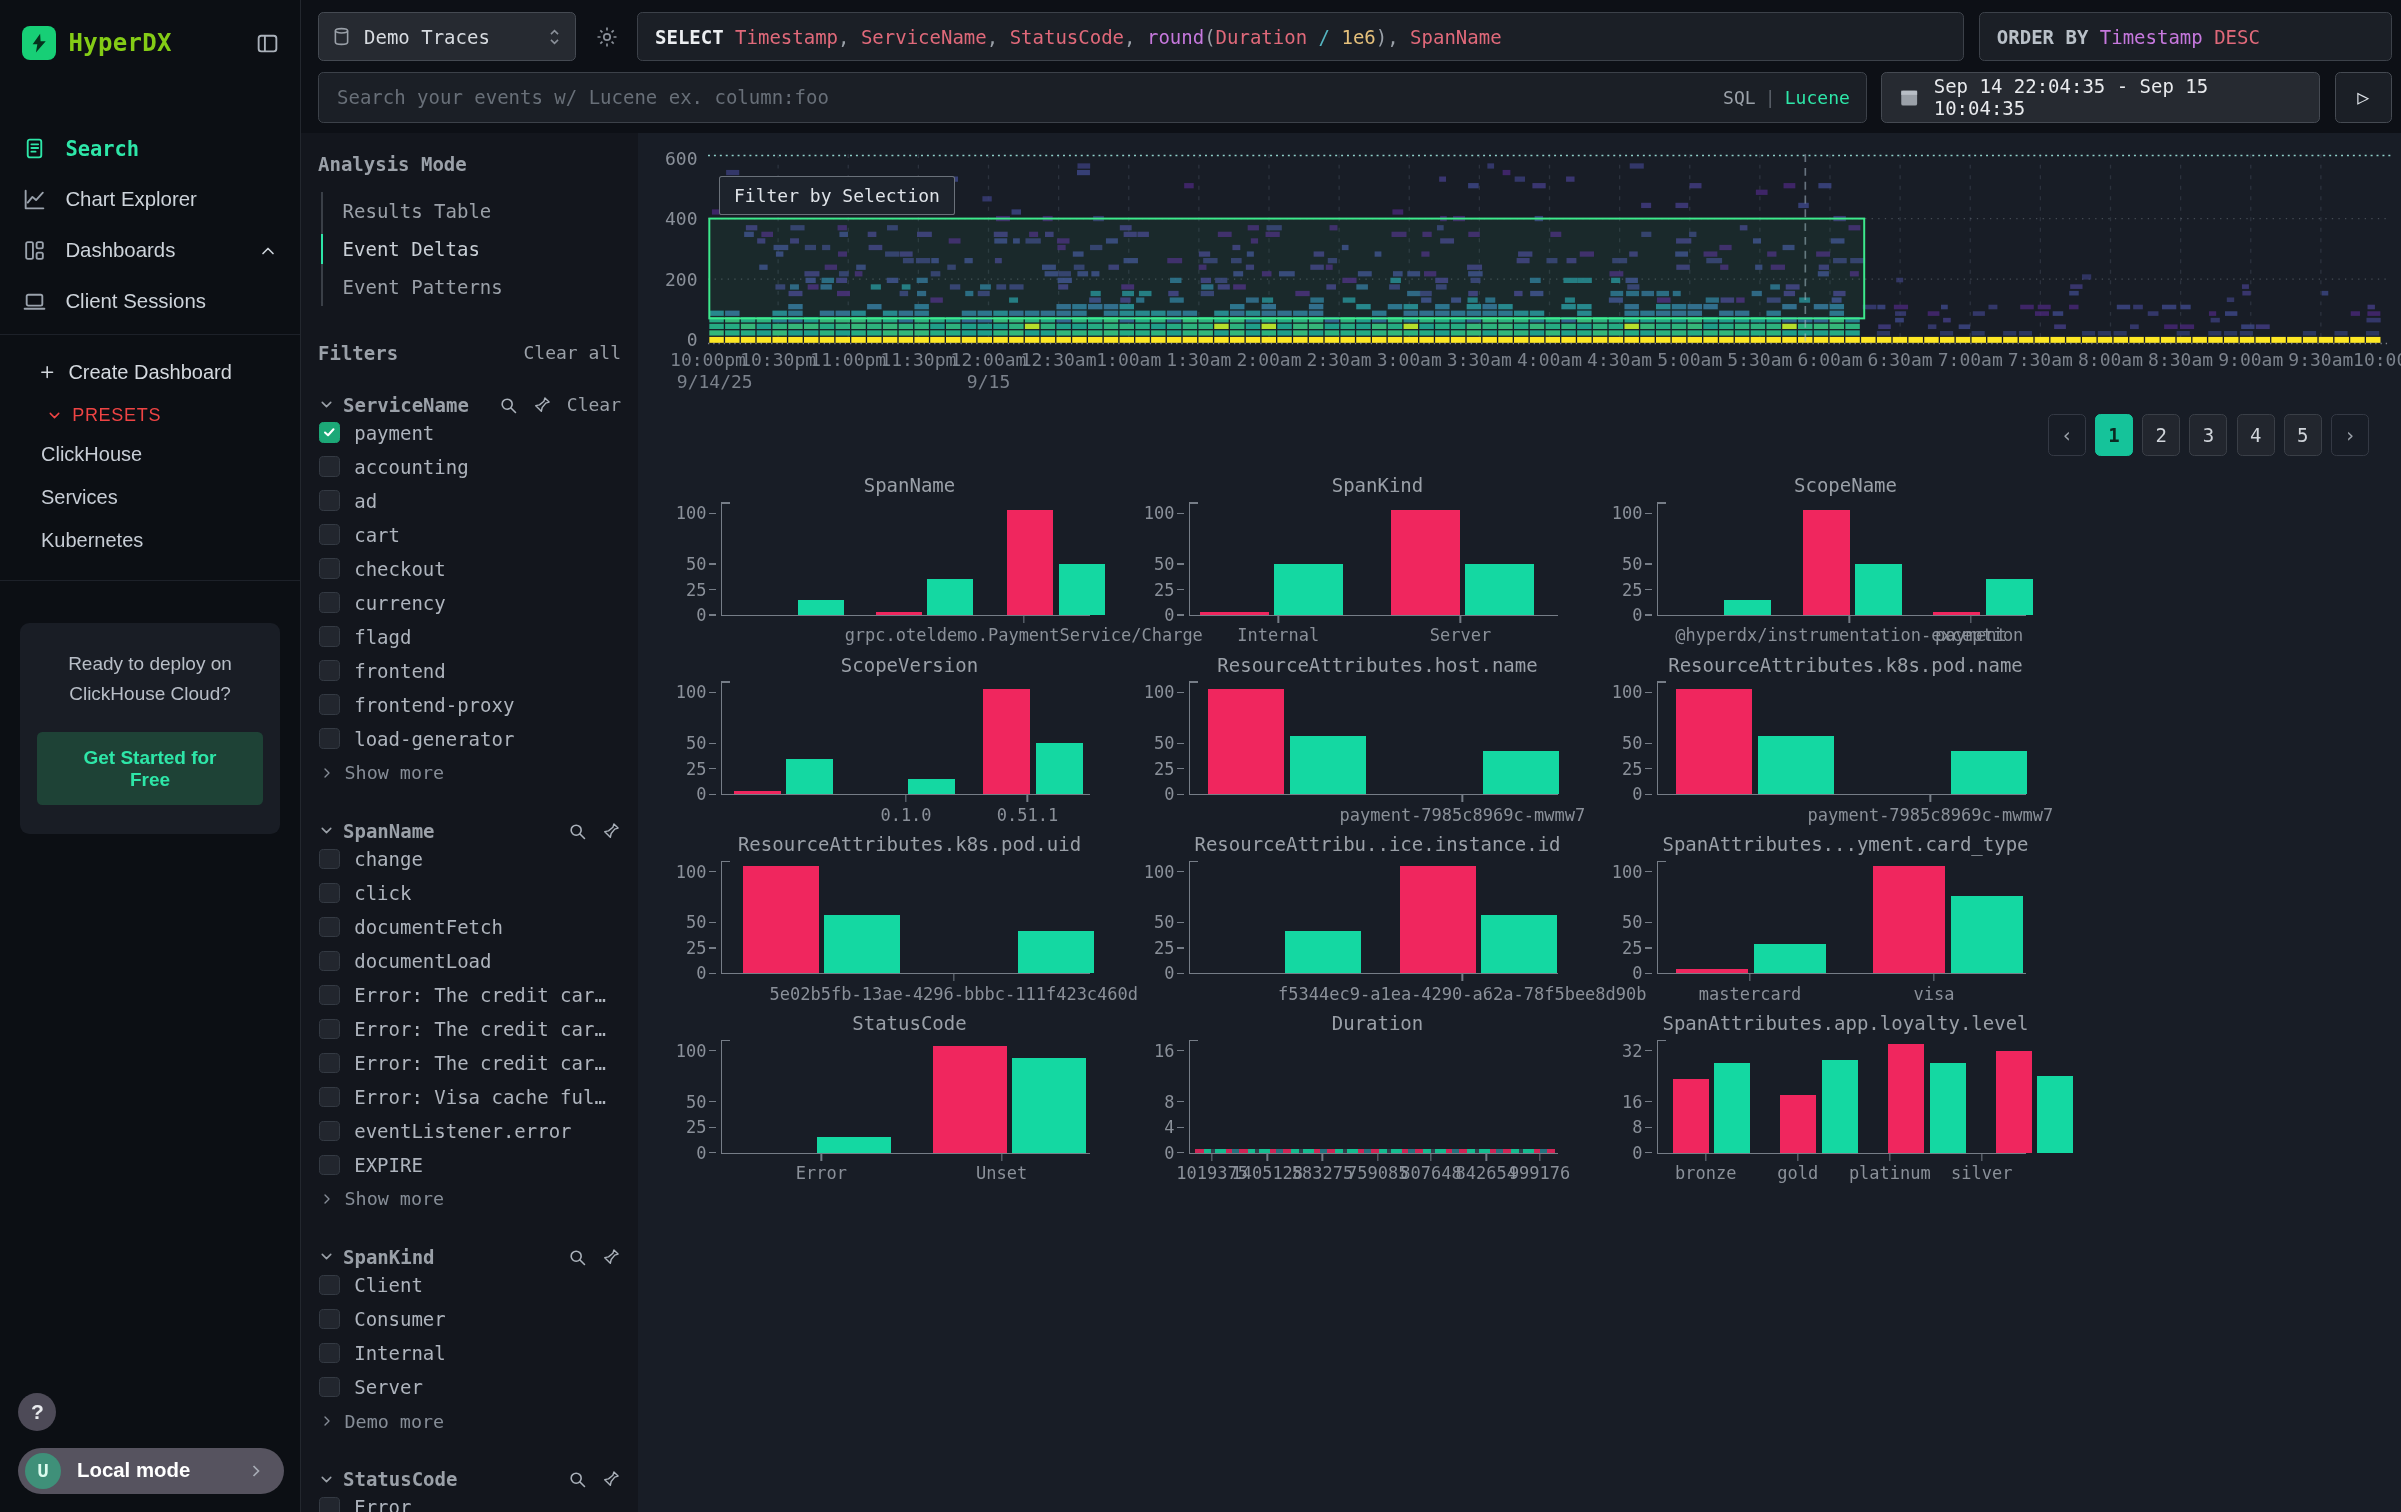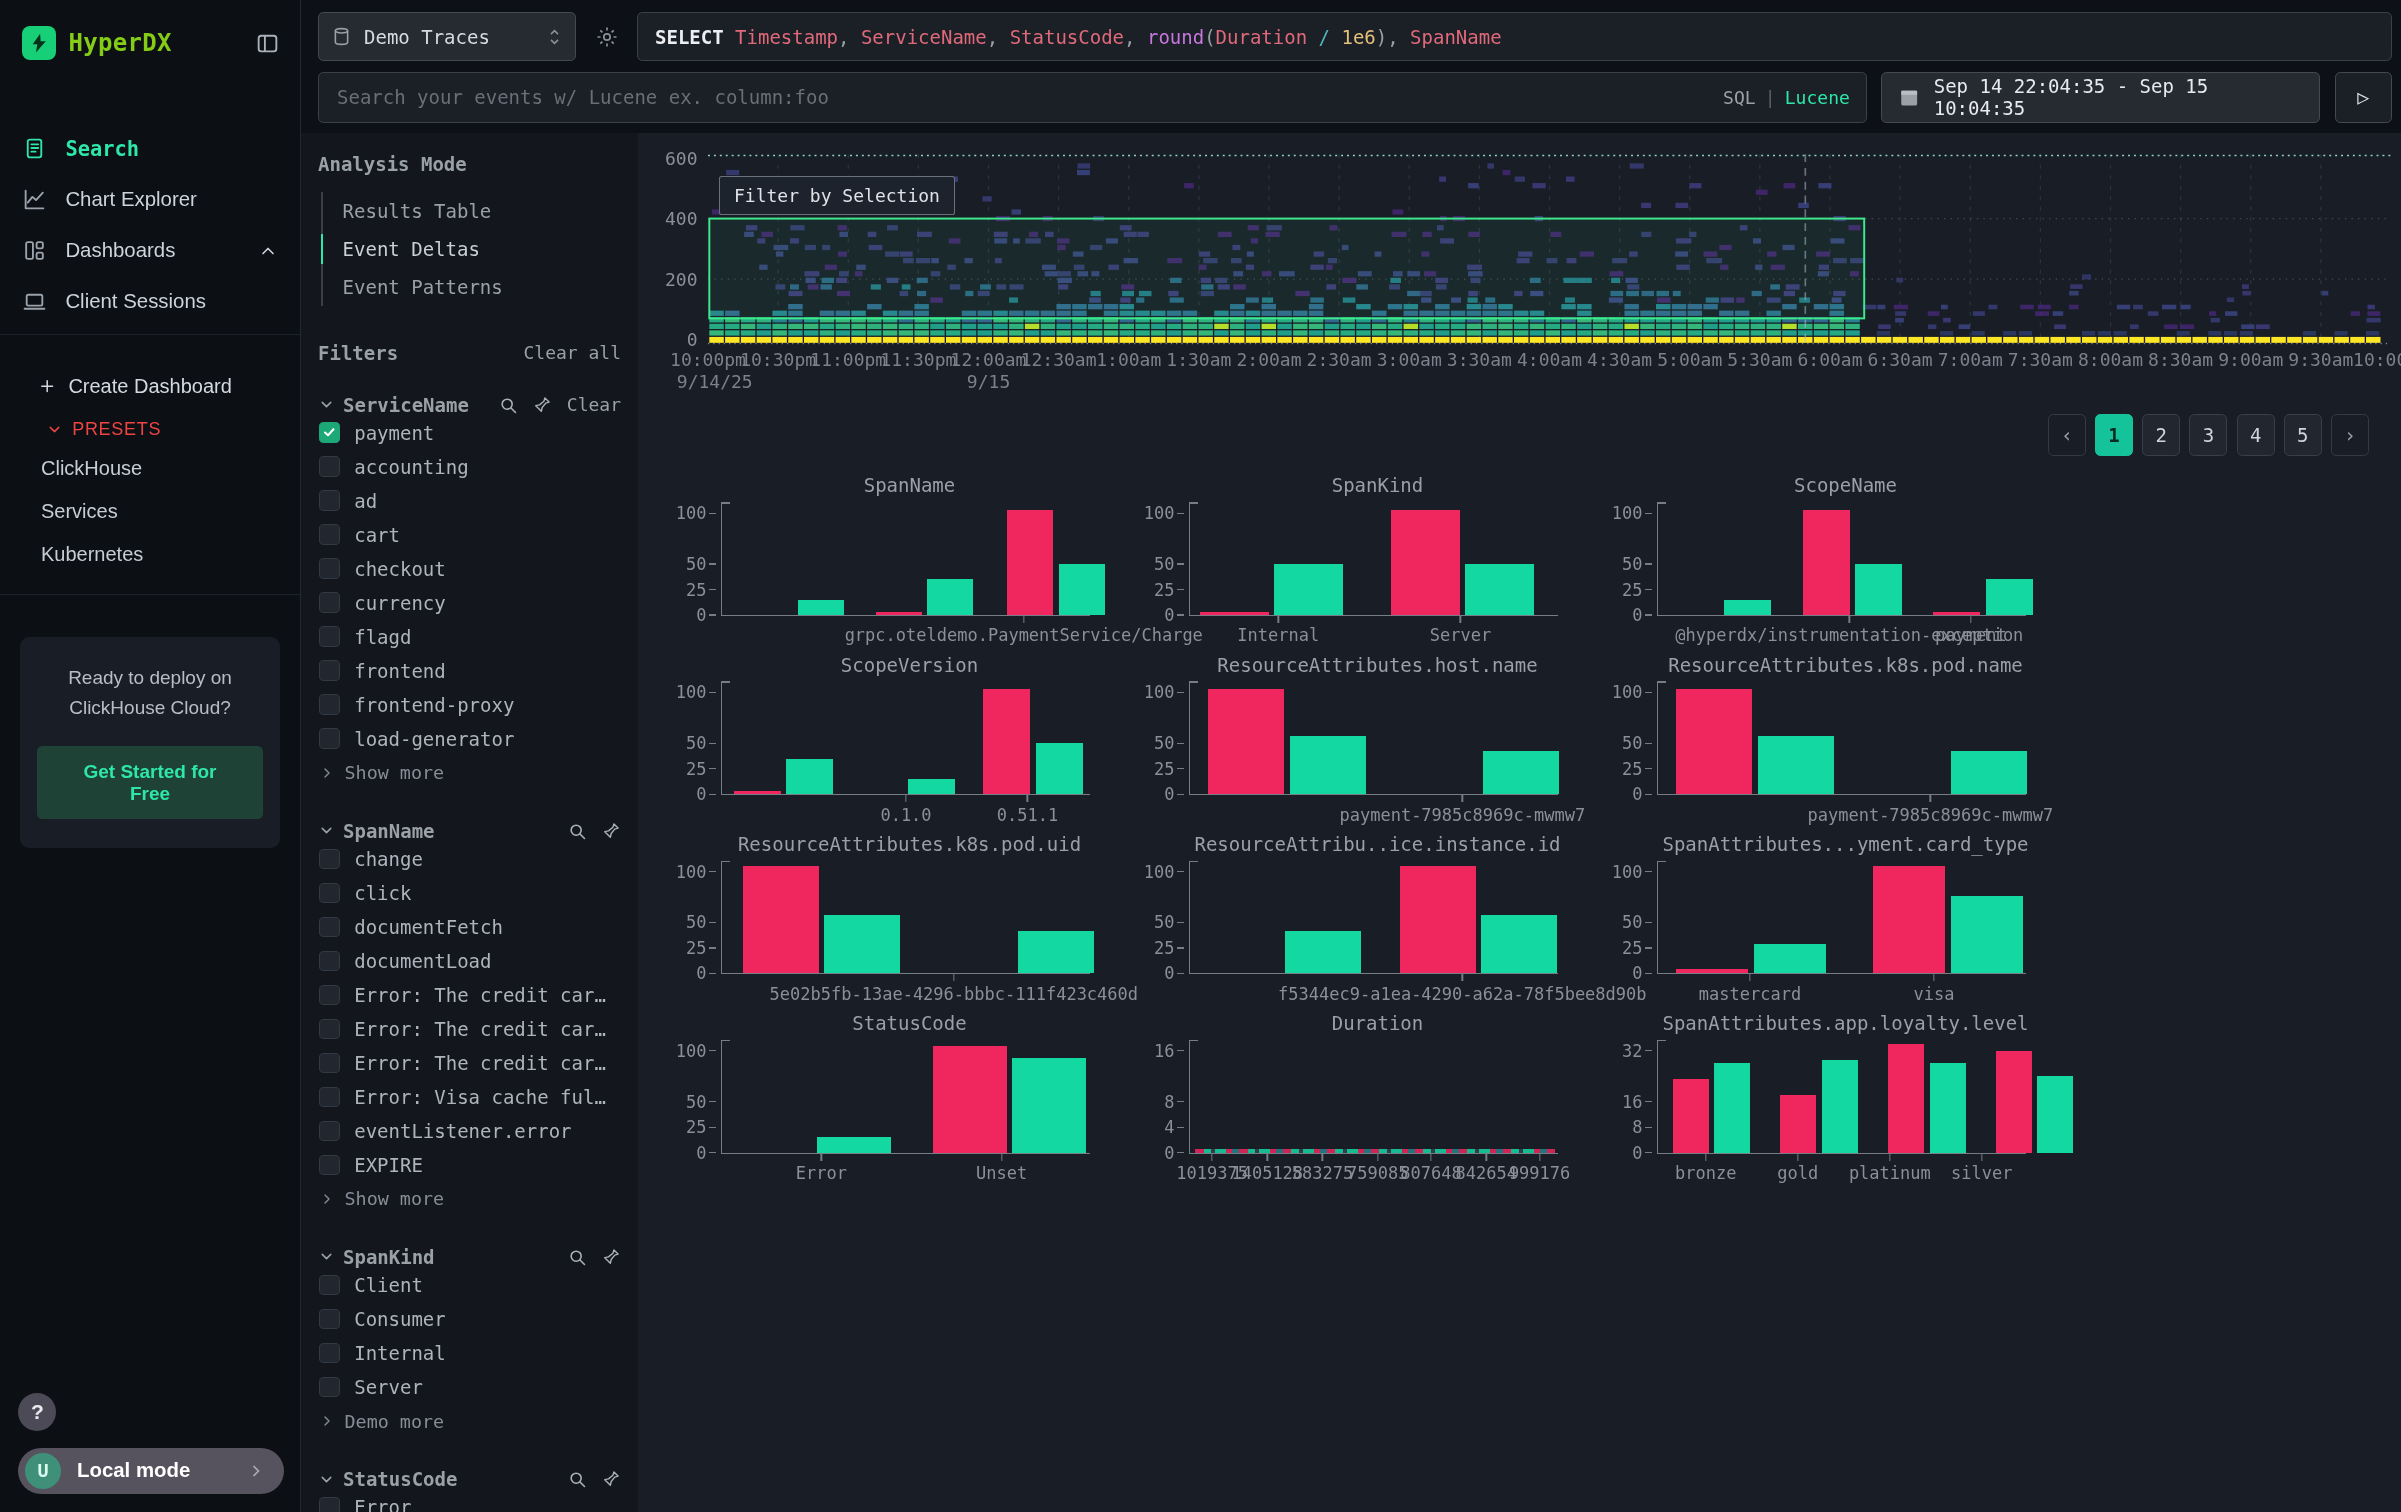--- a/index.html
+++ b/index.html
@@ -12,21 +12,21 @@
   .logo-badge svg{width:22.4px;height:22.4px;}
   .logo-text{font-size:24px;font-weight:700;color:#84cc16;letter-spacing:0.3px;flex:1;}
   .collapse-btn{color:#aab1ba;cursor:pointer;display:flex;}
   .nav{padding:39px 0 0 0;display:flex;flex-direction:column;}
   .nav-item{display:flex;align-items:center;gap:17px;padding:13px 22.4px;font-family:"Liberation Sans",sans-serif;font-size:20.4px;color:#cdd3da;cursor:pointer;}
   .nav-item .nicon{width:26px;display:flex;color:#9aa2ac;}
   .nav-item.active{color:#2ee6a8;font-family:"DejaVu Sans Mono",monospace;font-weight:700;}
   .nav-item.active .nicon{color:#2ee6a8;}
   .nav-item .spacer{flex:1;}
   .subnav{border-top:1.3px solid #1d2129;border-bottom:1.3px solid #1d2129;margin-top:6.6px;padding:18.4px 0 20px 0;display:flex;flex-direction:column;gap:4px;}
-  .subnav-create{display:flex;align-items:center;gap:12px;padding:8px 22.4px 8px 38px;font-family:"Liberation Sans",sans-serif;font-size:20px;color:#d4d9df;cursor:pointer;margin-top:14px;}
+  .subnav-create{display:flex;align-items:center;gap:12px;padding:8px 22.4px 8px 38px;font-family:"Liberation Sans",sans-serif;font-size:20px;color:#d4d9df;cursor:pointer;}
   .subnav-presets{display:flex;align-items:center;gap:9.2px;padding:9.2px 22.4px 5.3px 46px;font-family:"Liberation Sans",sans-serif;font-size:18px;letter-spacing:0.7px;color:#ef4444;cursor:pointer;}
   .subnav-link{padding:8px 22.4px 8px 41px;font-family:"Liberation Sans",sans-serif;font-size:20px;color:#c7cdd5;cursor:pointer;}
   .promo{margin:42px 20px 0 20px;background:#191d25;border-radius:9.2px;padding:26px 17px 29px 17px;text-align:center;}
   .promo-line{font-family:"Liberation Sans",sans-serif;font-size:19px;color:#b8bec7;line-height:1.55;}
   .promo-btn{margin-top:24px;background:#1e4236;color:#2ee6a8;font-family:"Liberation Sans",sans-serif;font-weight:700;font-size:19px;border:none;border-radius:5.3px;padding:14.5px 26px;cursor:pointer;}
   .side-fill{flex:1;}
   .help-circle{width:38px;height:38px;border-radius:50%;background:#4d4a57;color:#e8eaed;font-size:21px;font-weight:700;display:flex;align-items:center;justify-content:center;margin:0 0 17px 18.4px;cursor:pointer;font-family:"Liberation Sans",sans-serif;}
   .user-pill{margin:0 16px 18.4px 18.4px;height:46px;background:#56535f;border-radius:26px;display:flex;align-items:center;gap:16px;padding:0 18.4px 0 6.6px;cursor:pointer;}
   .user-avatar{width:36px;height:36px;border-radius:50%;background:#3f9079;color:#dbfbee;display:flex;align-items:center;justify-content:center;font-size:18.4px;font-weight:700;}
   .user-label{flex:1;font-family:"Liberation Sans",sans-serif;font-weight:700;font-size:20.4px;color:#ffffff;}
@@ -240,20 +240,23 @@
           </span>
         </div>
         <div class="icon-btn">
           <svg width="24" height="24" viewBox="0 0 24 24" fill="none" stroke="currentColor" stroke-width="1.7">
               <circle cx="12" cy="12" r="3.2"></circle>
               <path d="M12 2.5v3M12 18.5v3M2.5 12h3M18.5 12h3M5.3 5.3l2.1 2.1M16.6 16.6l2.1 2.1M18.7 5.3l-2.1 2.1M7.4 16.6l-2.1 2.1"></path>
             </svg>
         </div>
         <div class="code-box sql-box">
             <span><span class="tok-kw">SELECT </span><span class="tok-id">Timestamp</span><span class="tok-p">, </span><span class="tok-id">ServiceName</span><span class="tok-p">, </span><span class="tok-id">StatusCode</span><span class="tok-p">, </span><span class="tok-fn">round</span><span class="tok-p">(</span><span class="tok-id">Duration</span><span class="tok-op"> / </span><span class="tok-num">1e6</span><span class="tok-p">)</span><span class="tok-p">, </span><span class="tok-id">SpanName</span></span>
+          </div>
+        <div class="code-box order-box">
+            <span><span class="tok-kw2">ORDER BY </span><span class="tok-fn">Timestamp </span><span class="tok-id">DESC</span></span>
           </div>
       </div>
       <div class="tb-row">
         <div class="search-box">
           <input class="search-input" placeholder="Search your events w/ Lucene ex. column:foo" style="">
           <div class="mode-toggle">
             <span class="mode-sql">SQL</span>
             <span class="mode-div">|</span>
             <span class="mode-lucene">Lucene</span>
           </div>

